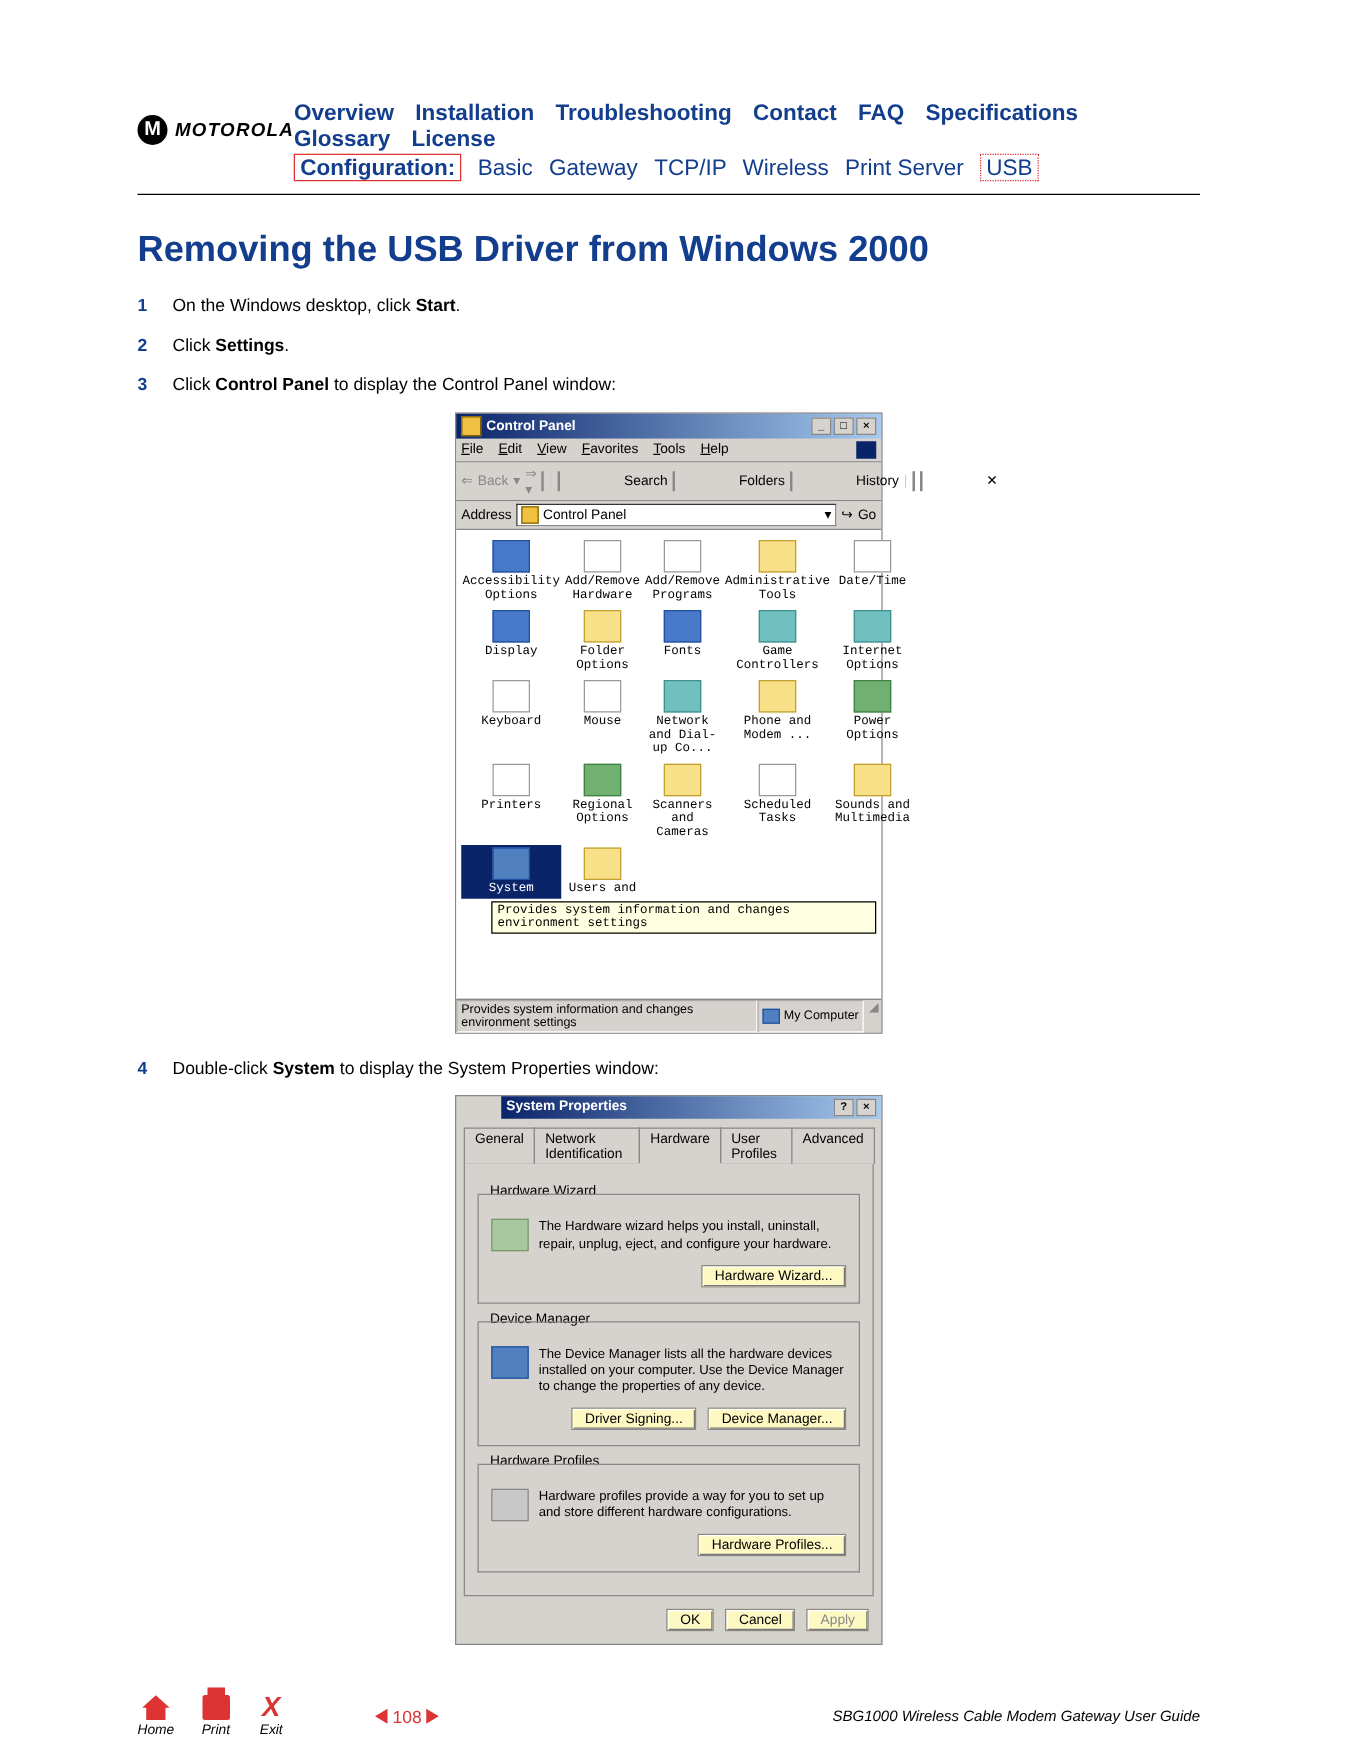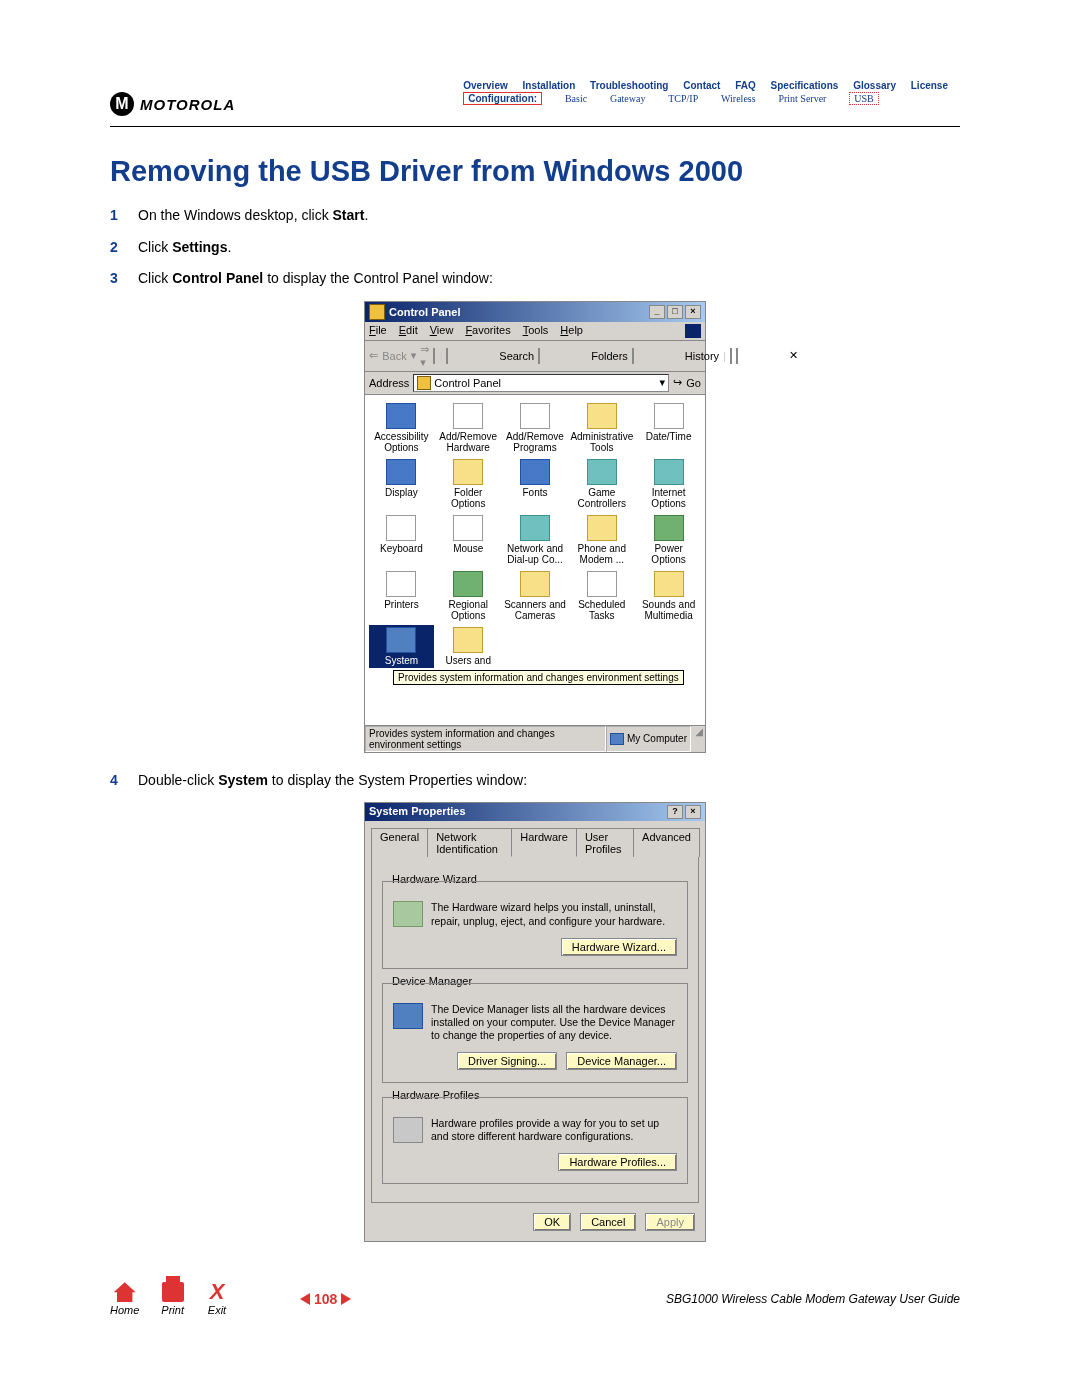--- a/index.html
+++ b/index.html
@@ -39,42 +39,41 @@
     font-family: Arial;
   }
   .logo-text {
     font-weight: bold;
     font-style: italic;
     font-size: 15px;
     letter-spacing: 1px;
   }
   .nav-area {
     margin-left: auto;
-    font-size: 10px;
+    font-size: 18px;
   }
   .nav1 {
     color: #133d8d;
     font-weight: bold;
   }
   .nav1 span {
     margin-right: 12px;
     cursor: default;
   }
   .nav2 {
     margin-top: 2px;
     color: #133d8d;
   }
   .conf-box {
     border: 1px solid #d33;
     padding: 0 4px;
     font-weight: bold;
   }
   .nav2 .sub {
-    margin-left: 20px;
-    font-family: Liberation Serif, serif;
+    margin-left: 8px;
   }
   .usb-box {
     border: 1px dotted #d33;
     padding: 0 4px;
   }
   hr.hrule {
     margin-top: 10px;
     border: none;
     border-top: 1px solid #000;
   }
@@ -127,21 +126,21 @@
   .cp-menu span::first-letter{text-decoration:underline;}
   .cp-menu .logo2{margin-left:auto;width:16px;height:14px;background:#0a246a;}
   .cp-tool{background:#d6d3ce;padding:2px 4px;border-bottom:1px solid #888;display:flex;align-items:center;gap:4px;color:#888;}
   .cp-tool .sep{color:#ccc;}
   .cp-tool .blk{color:#000;margin-left:47px;}
   .tbtn{width:14px;height:14px;border:1px solid #888;display:inline-block;background:#efefef;}
   .cp-addr{background:#d6d3ce;padding:2px 4px;border-bottom:1px solid #888;display:flex;align-items:center;gap:4px;}
   .addr-field{flex:1;background:#fff;border:1px inset #888;padding:1px 3px;display:flex;align-items:center;gap:3px;}
   .addr-field .aicon{width:12px;height:12px;background:#f0c040;border:1px solid #806000;}
   .go{color:#000;}
-  .cp-body{background:#fff;padding:6px 4px 0 4px;}
+  .cp-body{background:#fff;padding:6px 4px 12px 4px;font-family:Liberation Mono, monospace;}
   .cp-grid{display:grid;grid-template-columns:repeat(5,1fr);gap:2px 2px;}
   .cp-item{text-align:center;font-size:10px;line-height:1.1;padding:2px 1px;}
   .cp-item.sel{background:#0a246a;color:#fff;}
   .cp-item .ic{width:28px;height:24px;margin:0 auto 2px auto;background:#e8e4dc;border:1px solid #b0a890;position:relative;}
   .ic.blue{background:#4878c8;border-color:#2050a0;}
   .ic.yellow{background:#f8e088;border-color:#c0a030;}
   .ic.green{background:#70b070;border-color:#408040;}
   .ic.teal{background:#70c0c0;border-color:#409090;}
   .ic.folder{background:#f8e088;border-color:#c0a030;}
   .ic.white{background:#fff;border-color:#999;}
@@ -151,21 +150,21 @@
   .cp-status{border-top:1px solid #888;background:#d6d3ce;display:flex;font-size:10px;}
   .cp-status .s1{flex:1;border:1px inset #fff;padding:1px 3px;}
   .cp-status .s2{border:1px inset #fff;padding:1px 3px;display:flex;align-items:center;gap:3px;}
   .cp-status .sicon{width:12px;height:10px;background:#5080c0;border:1px solid #2050a0;}
   .resize{width:12px;text-align:right;color:#888;padding-right:2px;}
   
   .sp{
     width:340px;border:1px solid #888;background:#d6d3ce;
     font-family:Tahoma,Arial,sans-serif;font-size:11px;
   }
-  .sp-title{background:linear-gradient(90deg,#0a246a,#a6caf0);color:#fff;padding:2px 4px;display:flex;font-weight:bold;}
+  .sp-title{background:linear-gradient(90deg,#0a246a,#a6caf0);color:#fff;padding:2px 4px;display:flex;font-weight:bold;margin-left:36px;}
   .sp-title .win-btns{margin-left:auto;}
   .sp-tabs{display:flex;padding:6px 6px 0 6px;font-size:11px;}
   .sp-tab{border:1px solid #888;border-bottom:none;background:#d6d3ce;padding:2px 8px;margin-right:-1px;position:relative;top:1px;}
   .sp-tab.active{background:#d6d3ce;border-bottom:1px solid #d6d3ce;z-index:2;}
   .sp-pane{border:1px solid #888;margin:0 6px 6px 6px;padding:10px 10px 4px 10px;background:#d6d3ce;}
   .grp{border:1px solid #888;border-top:none;position:relative;margin:14px 0 14px 0;padding:20px 10px 12px 10px;}
   .grp::before{content:attr(data-title);position:absolute;top:-8px;left:6px;background:#d6d3ce;padding:0 3px;font-size:11px;}
   .grp-line{position:absolute;top:0;left:0;right:0;border-top:1px solid #888;}
   .grp-row{display:flex;gap:8px;align-items:flex-start;}
   .gicon{width:28px;height:24px;flex-shrink:0;background:#a8c8a0;border:1px solid #789868;}
@@ -179,21 +178,21 @@
   
   .footer{
     display:flex;align-items:center;margin-top:40px;font-size:12px;
   }
   .ficon-col{text-align:center;font-style:italic;font-size:11px;margin-right:22px;}
   .ficon{width:22px;height:20px;margin:0 auto 2px auto;}
   .fi-home{background:#d33;clip-path:polygon(50% 0,100% 50%,85% 50%,85% 100%,15% 100%,15% 50%,0 50%);}
   .fi-print{background:#d33;border-radius:2px;position:relative;}
   .fi-print::before{content:"";position:absolute;top:-6px;left:4px;right:4px;height:6px;background:#d33;}
   .fi-exit{color:#d33;font-size:22px;font-weight:bold;line-height:20px;}
-  .pager{color:#d33;font-weight:bold;font-size:14px;margin:0 30px 0 50px;display:flex;align-items:center;gap:4px;}
+  .pager{color:#d33;font-weight:normal;font-size:14px;margin:0 30px 0 50px;display:flex;align-items:center;gap:4px;}
   .tri{width:0;height:0;border-top:6px solid transparent;border-bottom:6px solid transparent;}
   .tri.l{border-right:10px solid #d33;}
   .tri.r{border-left:10px solid #d33;}
   .guide{font-style:italic;font-size:12px;margin-left:auto;}
 </style>
 </head>
 <body>
 
 <div class="page">
 

